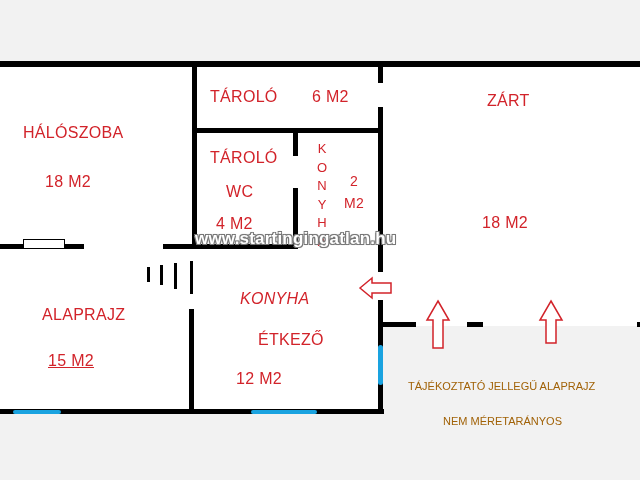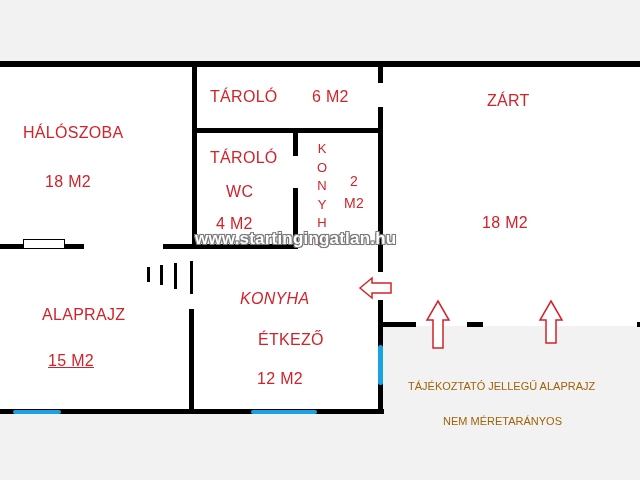--- a/index.html
+++ b/index.html
@@ -76,21 +76,21 @@
   <div class="lbl sm" style="left:344px;top:195px;">M2</div>
 
   <div class="lbl" style="left:487px;top:92px;">ZÁRT</div>
   <div class="lbl" style="left:482px;top:214px;">18 M2</div>
 
   <div class="lbl" style="left:42px;top:306px;">ALAPRAJZ</div>
   <div class="lbl" style="left:48px;top:352px;text-decoration:underline;">15 M2</div>
 
   <div class="lbl" style="left:240px;top:290px;font-style:italic;">KONYHA</div>
   <div class="lbl" style="left:248px;top:331px;margin-left:10px;">ÉTKEZŐ</div>
-  <div class="lbl" style="left:257px;top:370px;">12 M2</div>
+  <div class="lbl" style="left:236px;top:370px;">12 M2</div>
 
   <svg style="left:359px;top:277px;" width="34" height="22" viewBox="0 0 34 22">
     <polygon points="1,11 13,1 13,6 32,6 32,16 13,16 13,21" fill="#fff" stroke="#d2232a" stroke-width="1.5"></polygon>
   </svg>
   <svg style="left:426px;top:300px;" width="24" height="50" viewBox="0 0 24 50">
     <polygon points="12,1 23,20 17,20 17,48 7,48 7,20 1,20" fill="#fff" stroke="#d2232a" stroke-width="1.5"></polygon>
   </svg>
   <svg style="left:539px;top:300px;" width="24" height="45" viewBox="0 0 24 45">
     <polygon points="12,1 23,20 17,20 17,43 7,43 7,20 1,20" fill="#fff" stroke="#d2232a" stroke-width="1.5"></polygon>
   </svg>

